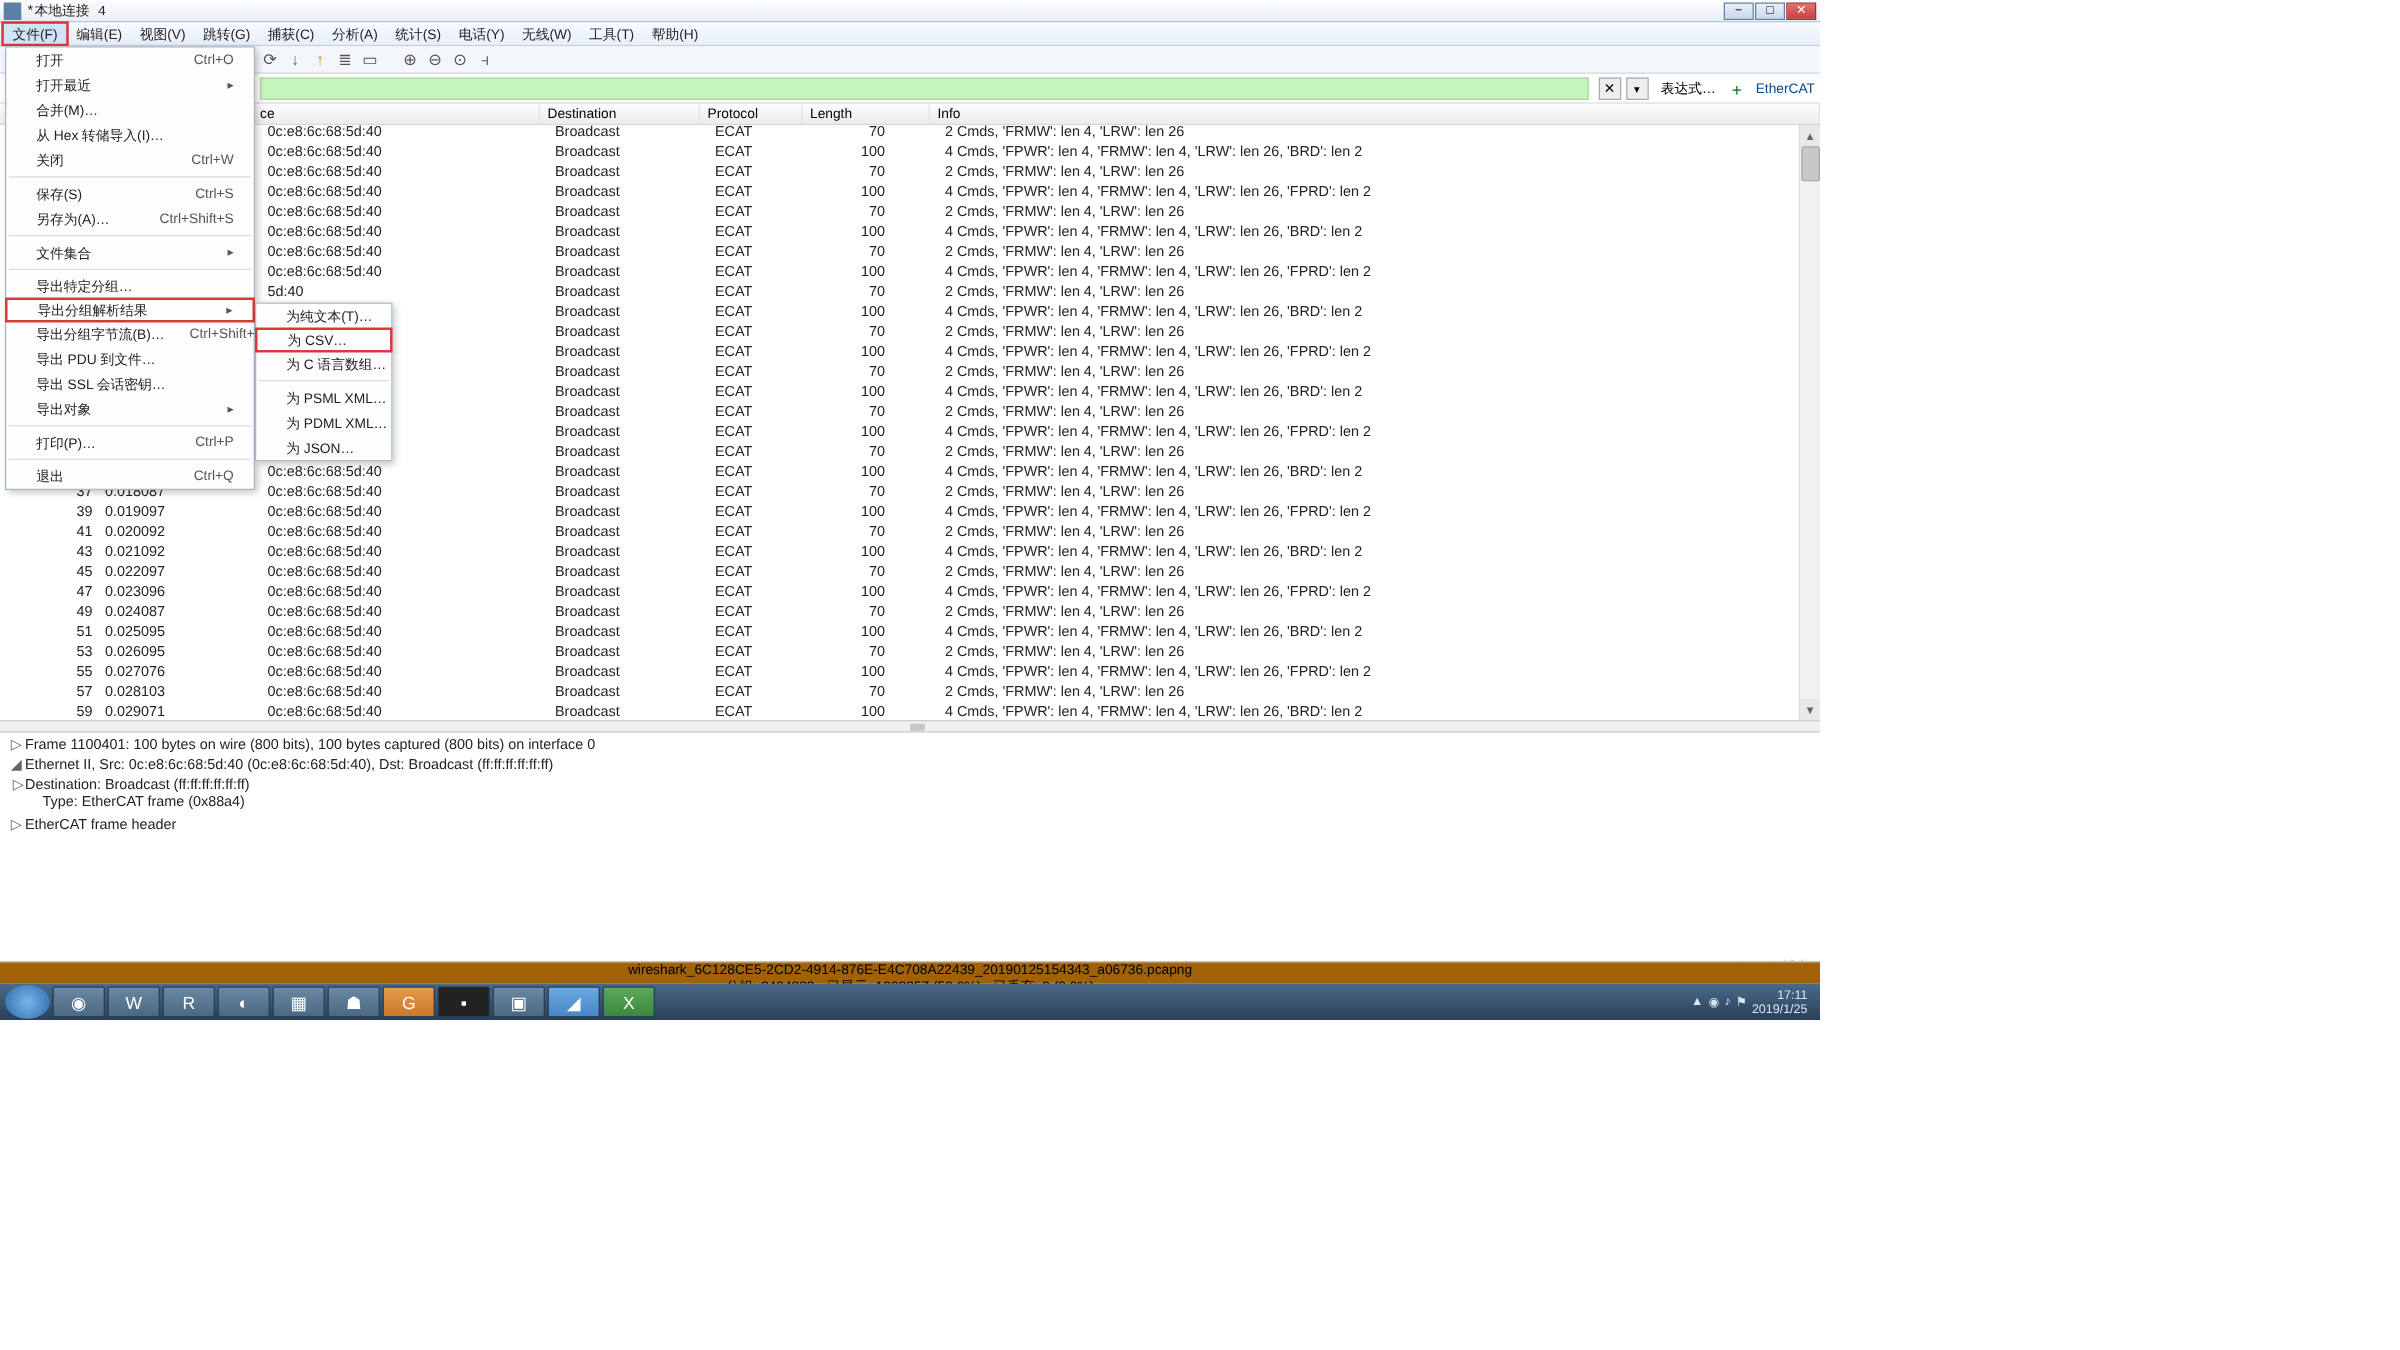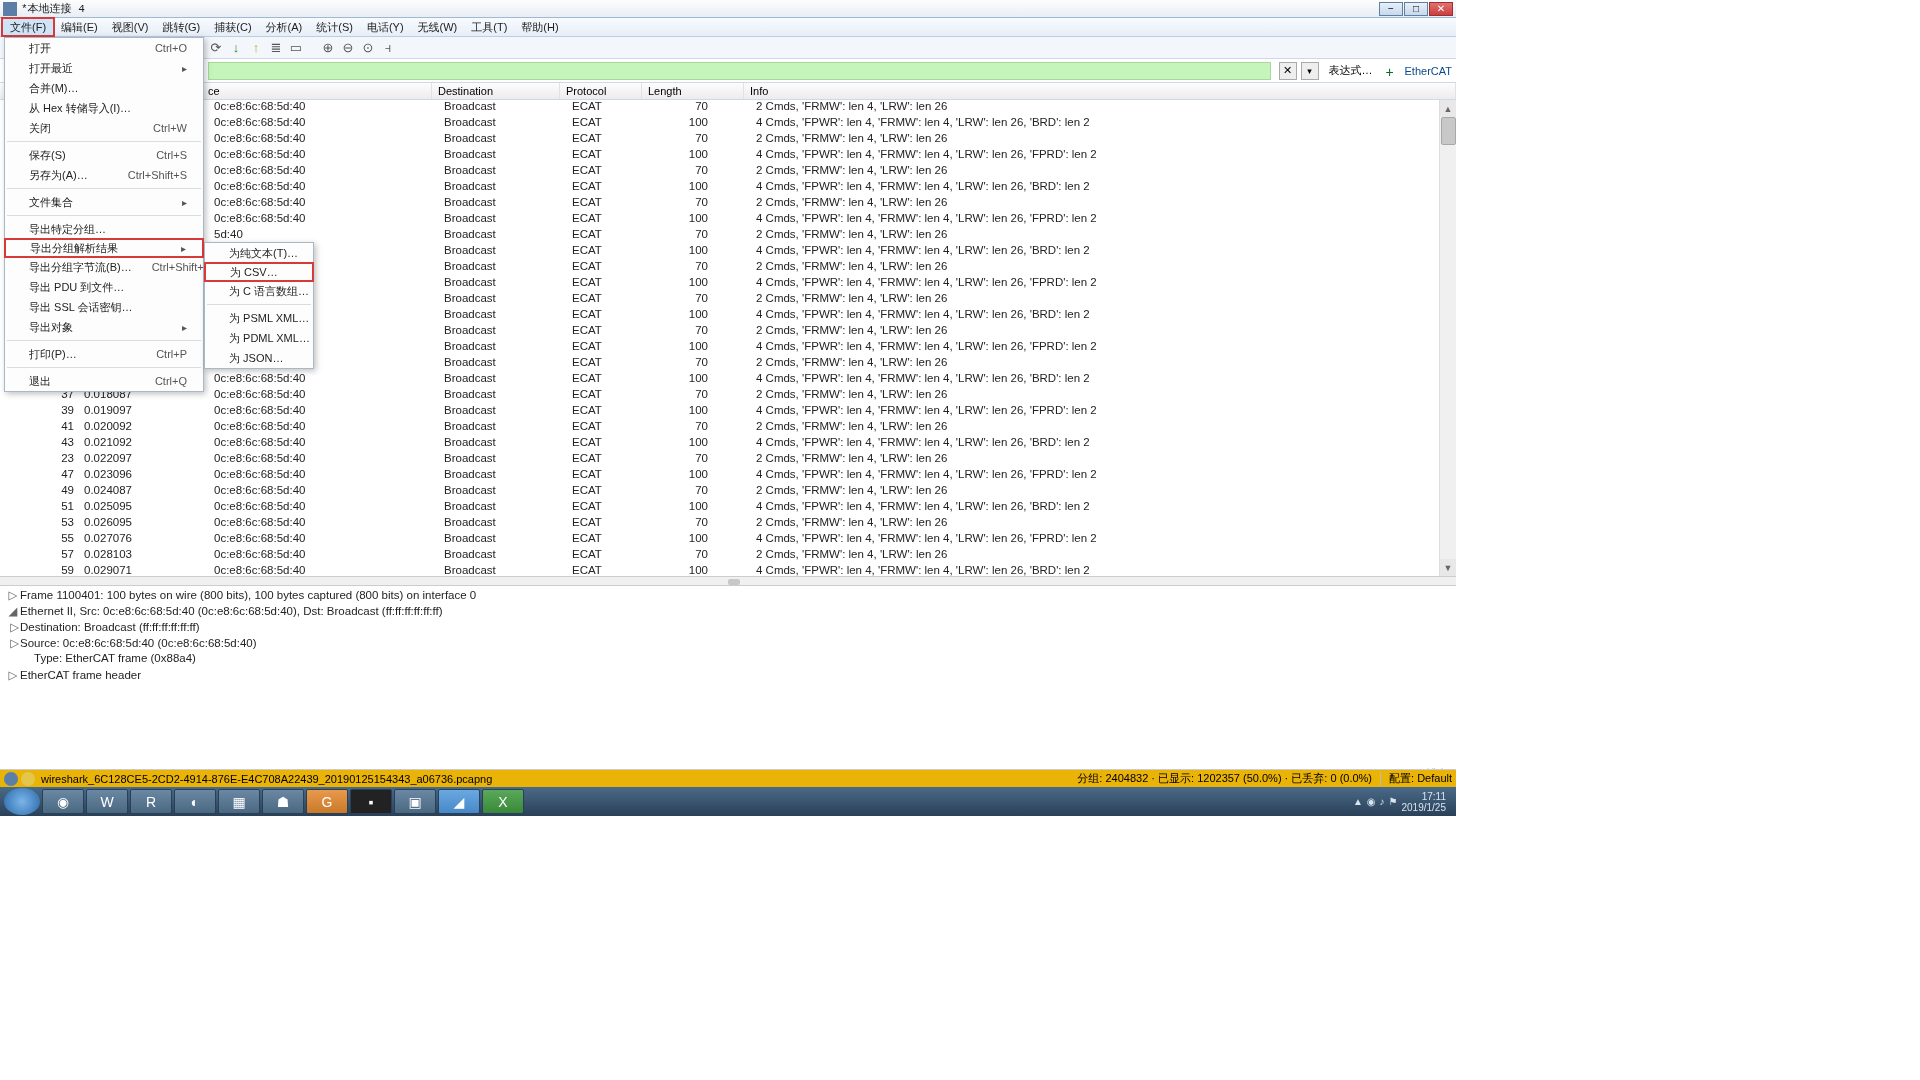--- a/index.html
+++ b/index.html
@@ -66,21 +66,21 @@
 .vscroll { position: absolute; right: 0; top: 100px; width: 17px; height: 476px; background: #f0f0f0; border-left: 1px solid #ddd; }
 .vscroll .arrow { height: 17px; display: flex; align-items: center; justify-content: center; background: #e8e8e8; font-size: 9px; color: #666; }
 .vscroll .thumb { position: absolute; top: 17px; width: 15px; left: 1px; height: 28px; background: #c8c8c8; border: 1px solid #a8a8a8; border-radius: 2px; }
 
 
 .details { position: absolute; top: 586px; left: 0; right: 0; height: 186px; font-family: Consolas, "Courier New", monospace; font-size: 11.5px; padding: 2px 6px; color: #232323; overflow: hidden; }
 .details .line { white-space: pre; height: 16px; }
 .details .collapse { color: #666; display: inline-block; width: 14px; text-align: center; }
 
 
-.statusbar { position: absolute; bottom: 29px; left: 0; right: 0; height: 18px; border-top: 1px solid #ccc; display: flex; align-items: center; font-size: 11px; padding: 0 4px; background: #eab308; }
+.statusbar { position: absolute; bottom: 29px; left: 0; right: 0; height: 18px; border-top: 1px solid #ccc; display: flex; align-items: center; font-size: 11px; padding: 0 4px; background: #a16207; flex-direction: column; }
 .statusbar .s-icon { width: 14px; height: 14px; background: #5b7fa6; border-radius: 50%; margin-right: 3px; }
 .statusbar .s-warn { width: 14px; height: 14px; background: #e2c74a; border-radius: 50%; margin-right: 6px; }
 .statusbar .spacer { flex: 1; }
 .statusbar .sep { width: 1px; height: 14px; background: #bbb; margin: 0 8px; }
 .watermark { position: absolute; right: 8px; bottom: 35px; font-size: 11px; color: rgba(120,120,120,0.5); font-family: sans-serif; }
 
 
 .taskbar { position: absolute; bottom: 0; left: 0; right: 0; height: 29px; background: linear-gradient(#4a6a88,#2a4058); display: flex; align-items: center; padding: 0 4px; gap: 2px; }
 .start { width: 36px; height: 27px; background: radial-gradient(circle,#7ab4ea,#2a6aa8); border-radius: 50%; }
 .task-btn { width: 42px; height: 25px; background: linear-gradient(#6a88a4,#4a6880); border: 1px solid #2a4058; border-radius: 2px; display: flex; align-items: center; justify-content: center; font-size: 14px; color: #fff; }
@@ -164,21 +164,21 @@
     <div class="row"><div class="c-no"></div><div class="c-time"></div><div class="c-src">:40</div><div class="c-dst">Broadcast</div><div class="c-prot">ECAT</div><div class="c-len">70</div><div class="c-info">2 Cmds, 'FRMW': len 4, 'LRW': len 26</div></div>
     <div class="row"><div class="c-no"></div><div class="c-time"></div><div class="c-src">:40</div><div class="c-dst">Broadcast</div><div class="c-prot">ECAT</div><div class="c-len">100</div><div class="c-info">4 Cmds, 'FPWR': len 4, 'FRMW': len 4, 'LRW': len 26, 'BRD': len 2</div></div>
     <div class="row"><div class="c-no"></div><div class="c-time"></div><div class="c-src">0c:e8:6c:68:5d:40</div><div class="c-dst">Broadcast</div><div class="c-prot">ECAT</div><div class="c-len">70</div><div class="c-info">2 Cmds, 'FRMW': len 4, 'LRW': len 26</div></div>
     <div class="row"><div class="c-no"></div><div class="c-time"></div><div class="c-src">0c:e8:6c:68:5d:40</div><div class="c-dst">Broadcast</div><div class="c-prot">ECAT</div><div class="c-len">100</div><div class="c-info">4 Cmds, 'FPWR': len 4, 'FRMW': len 4, 'LRW': len 26, 'FPRD': len 2</div></div>
     <div class="row"><div class="c-no">33</div><div class="c-time">0.016007</div><div class="c-src">0c:e8:6c:68:5d:40</div><div class="c-dst">Broadcast</div><div class="c-prot">ECAT</div><div class="c-len">70</div><div class="c-info">2 Cmds, 'FRMW': len 4, 'LRW': len 26</div></div>
     <div class="row"><div class="c-no">35</div><div class="c-time">0.017004</div><div class="c-src">0c:e8:6c:68:5d:40</div><div class="c-dst">Broadcast</div><div class="c-prot">ECAT</div><div class="c-len">100</div><div class="c-info">4 Cmds, 'FPWR': len 4, 'FRMW': len 4, 'LRW': len 26, 'BRD': len 2</div></div>
     <div class="row"><div class="c-no">37</div><div class="c-time">0.018087</div><div class="c-src">0c:e8:6c:68:5d:40</div><div class="c-dst">Broadcast</div><div class="c-prot">ECAT</div><div class="c-len">70</div><div class="c-info">2 Cmds, 'FRMW': len 4, 'LRW': len 26</div></div>
     <div class="row"><div class="c-no">39</div><div class="c-time">0.019097</div><div class="c-src">0c:e8:6c:68:5d:40</div><div class="c-dst">Broadcast</div><div class="c-prot">ECAT</div><div class="c-len">100</div><div class="c-info">4 Cmds, 'FPWR': len 4, 'FRMW': len 4, 'LRW': len 26, 'FPRD': len 2</div></div>
     <div class="row"><div class="c-no">41</div><div class="c-time">0.020092</div><div class="c-src">0c:e8:6c:68:5d:40</div><div class="c-dst">Broadcast</div><div class="c-prot">ECAT</div><div class="c-len">70</div><div class="c-info">2 Cmds, 'FRMW': len 4, 'LRW': len 26</div></div>
     <div class="row"><div class="c-no">43</div><div class="c-time">0.021092</div><div class="c-src">0c:e8:6c:68:5d:40</div><div class="c-dst">Broadcast</div><div class="c-prot">ECAT</div><div class="c-len">100</div><div class="c-info">4 Cmds, 'FPWR': len 4, 'FRMW': len 4, 'LRW': len 26, 'BRD': len 2</div></div>
-    <div class="row"><div class="c-no">23</div><div class="c-time">0.022097</div><div class="c-src">0c:e8:6c:68:5d:40</div><div class="c-dst">Broadcast</div><div class="c-prot">ECAT</div><div class="c-len">70</div><div class="c-info">2 Cmds, 'FRMW': len 4, 'LRW': len 26</div></div>
+    <div class="row"><div class="c-no">45</div><div class="c-time">0.022097</div><div class="c-src">0c:e8:6c:68:5d:40</div><div class="c-dst">Broadcast</div><div class="c-prot">ECAT</div><div class="c-len">70</div><div class="c-info">2 Cmds, 'FRMW': len 4, 'LRW': len 26</div></div>
     <div class="row"><div class="c-no">47</div><div class="c-time">0.023096</div><div class="c-src">0c:e8:6c:68:5d:40</div><div class="c-dst">Broadcast</div><div class="c-prot">ECAT</div><div class="c-len">100</div><div class="c-info">4 Cmds, 'FPWR': len 4, 'FRMW': len 4, 'LRW': len 26, 'FPRD': len 2</div></div>
     <div class="row"><div class="c-no">49</div><div class="c-time">0.024087</div><div class="c-src">0c:e8:6c:68:5d:40</div><div class="c-dst">Broadcast</div><div class="c-prot">ECAT</div><div class="c-len">70</div><div class="c-info">2 Cmds, 'FRMW': len 4, 'LRW': len 26</div></div>
     <div class="row"><div class="c-no">51</div><div class="c-time">0.025095</div><div class="c-src">0c:e8:6c:68:5d:40</div><div class="c-dst">Broadcast</div><div class="c-prot">ECAT</div><div class="c-len">100</div><div class="c-info">4 Cmds, 'FPWR': len 4, 'FRMW': len 4, 'LRW': len 26, 'BRD': len 2</div></div>
     <div class="row"><div class="c-no">53</div><div class="c-time">0.026095</div><div class="c-src">0c:e8:6c:68:5d:40</div><div class="c-dst">Broadcast</div><div class="c-prot">ECAT</div><div class="c-len">70</div><div class="c-info">2 Cmds, 'FRMW': len 4, 'LRW': len 26</div></div>
     <div class="row"><div class="c-no">55</div><div class="c-time">0.027076</div><div class="c-src">0c:e8:6c:68:5d:40</div><div class="c-dst">Broadcast</div><div class="c-prot">ECAT</div><div class="c-len">100</div><div class="c-info">4 Cmds, 'FPWR': len 4, 'FRMW': len 4, 'LRW': len 26, 'FPRD': len 2</div></div>
     <div class="row"><div class="c-no">57</div><div class="c-time">0.028103</div><div class="c-src">0c:e8:6c:68:5d:40</div><div class="c-dst">Broadcast</div><div class="c-prot">ECAT</div><div class="c-len">70</div><div class="c-info">2 Cmds, 'FRMW': len 4, 'LRW': len 26</div></div>
     <div class="row"><div class="c-no">59</div><div class="c-time">0.029071</div><div class="c-src">0c:e8:6c:68:5d:40</div><div class="c-dst">Broadcast</div><div class="c-prot">ECAT</div><div class="c-len">100</div><div class="c-info">4 Cmds, 'FPWR': len 4, 'FRMW': len 4, 'LRW': len 26, 'BRD': len 2</div></div>
   </div>
 
 <div class="vscroll">
@@ -188,21 +188,20 @@
 </div>
 
 <div class="hsplit">
     <div class="thumb"></div>
   </div>
 
 <div class="details">
   <div class="line"><span class="collapse">▷</span><span>Frame 1100401: 100 bytes on wire (800 bits), 100 bytes captured (800 bits) on interface 0</span></div>
   <div class="line"><span class="collapse">◢</span><span>Ethernet II, Src: 0c:e8:6c:68:5d:40 (0c:e8:6c:68:5d:40), Dst: Broadcast (ff:ff:ff:ff:ff:ff)</span></div>
   <div class="line"><span class="collapse"> ▷</span><span>Destination: Broadcast (ff:ff:ff:ff:ff:ff)</span></div>
-  <div class="line"><span class="collapse"> ▷</span><span>Source: 0c:e8:6c:68:5d:40 (0c:e8:6c:68:5d:40)</span></div>
   <div class="line" style="padding-left:28px"><span>Type: EtherCAT frame (0x88a4)</span></div>
   <div class="line"><span class="collapse">▷</span><span>EtherCAT frame header</span></div>
 </div>
 
 <div class="watermark">blog.csdn · 51CTO博客</div>
 
 <div class="statusbar">
   <div class="s-icon"></div>
   <div class="s-warn"></div>
   <span>wireshark_6C128CE5-2CD2-4914-876E-E4C708A22439_20190125154343_a06736.pcapng</span>

